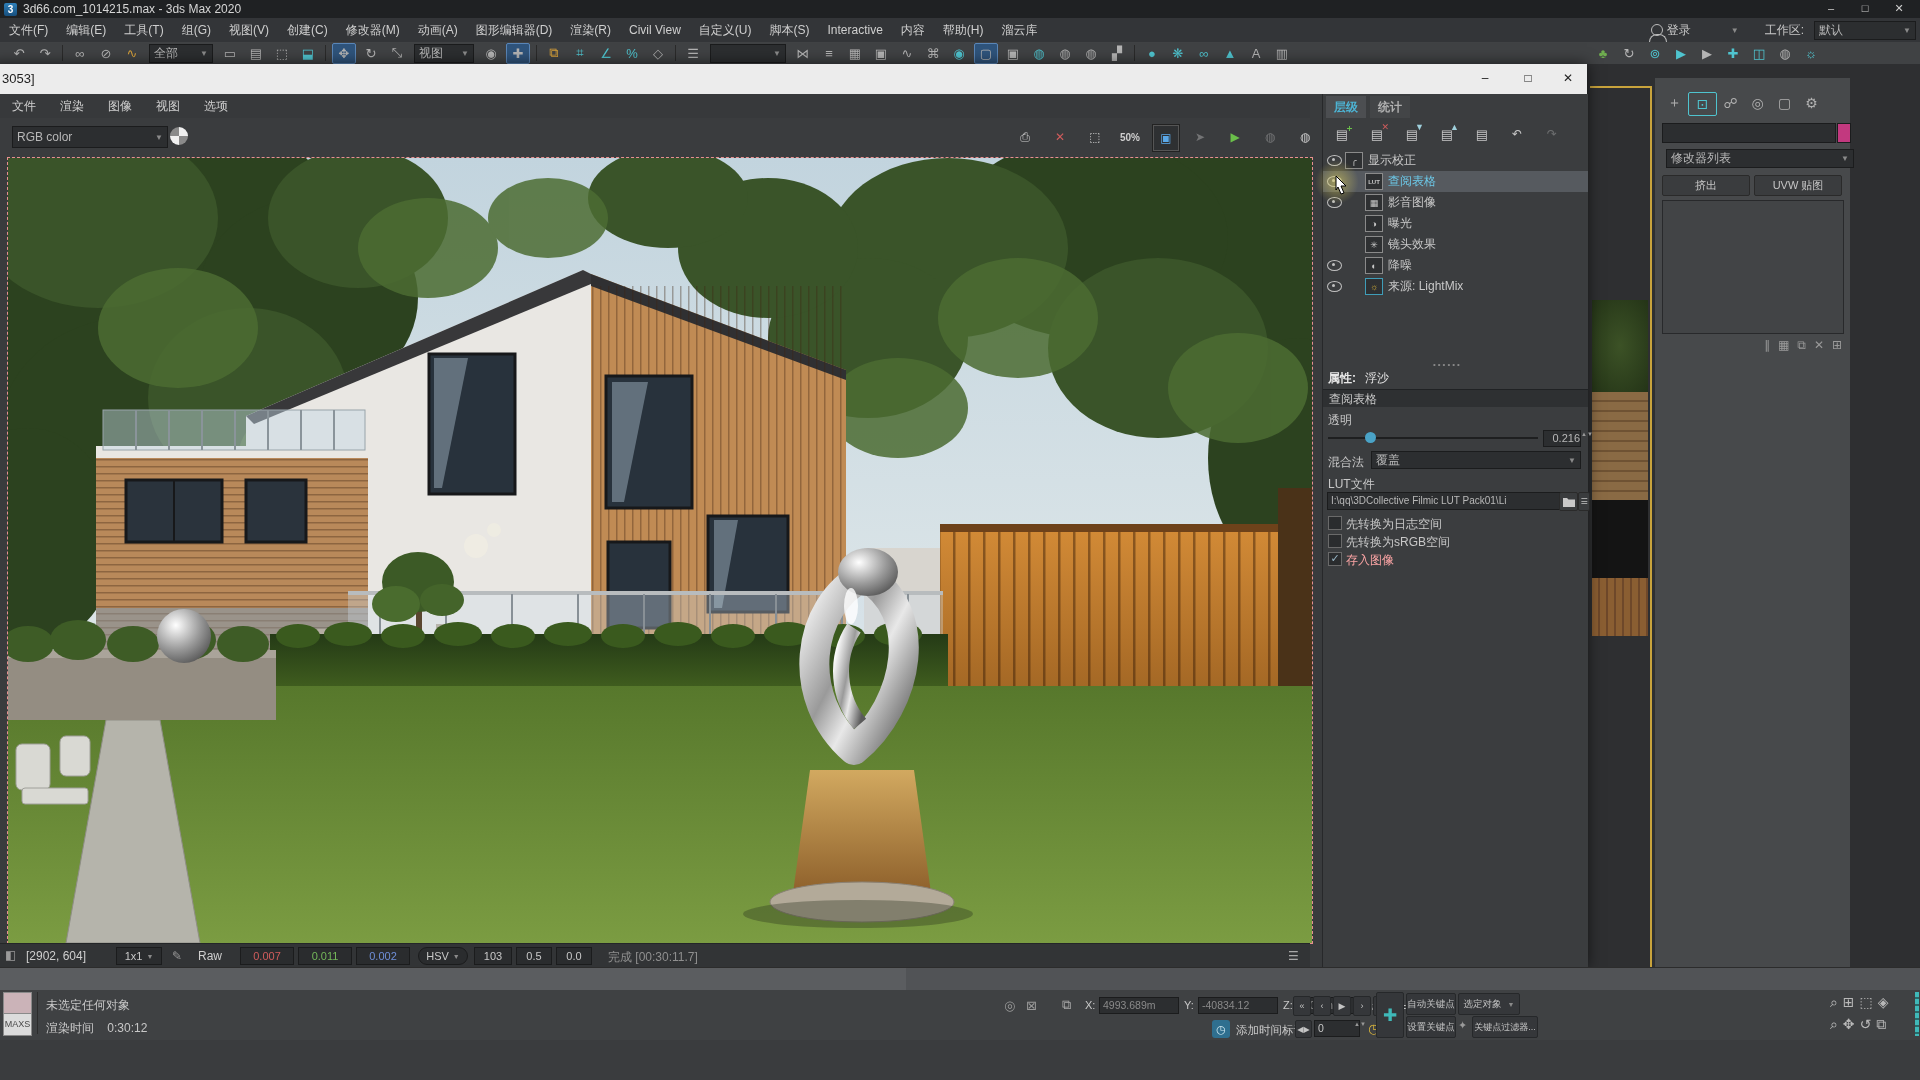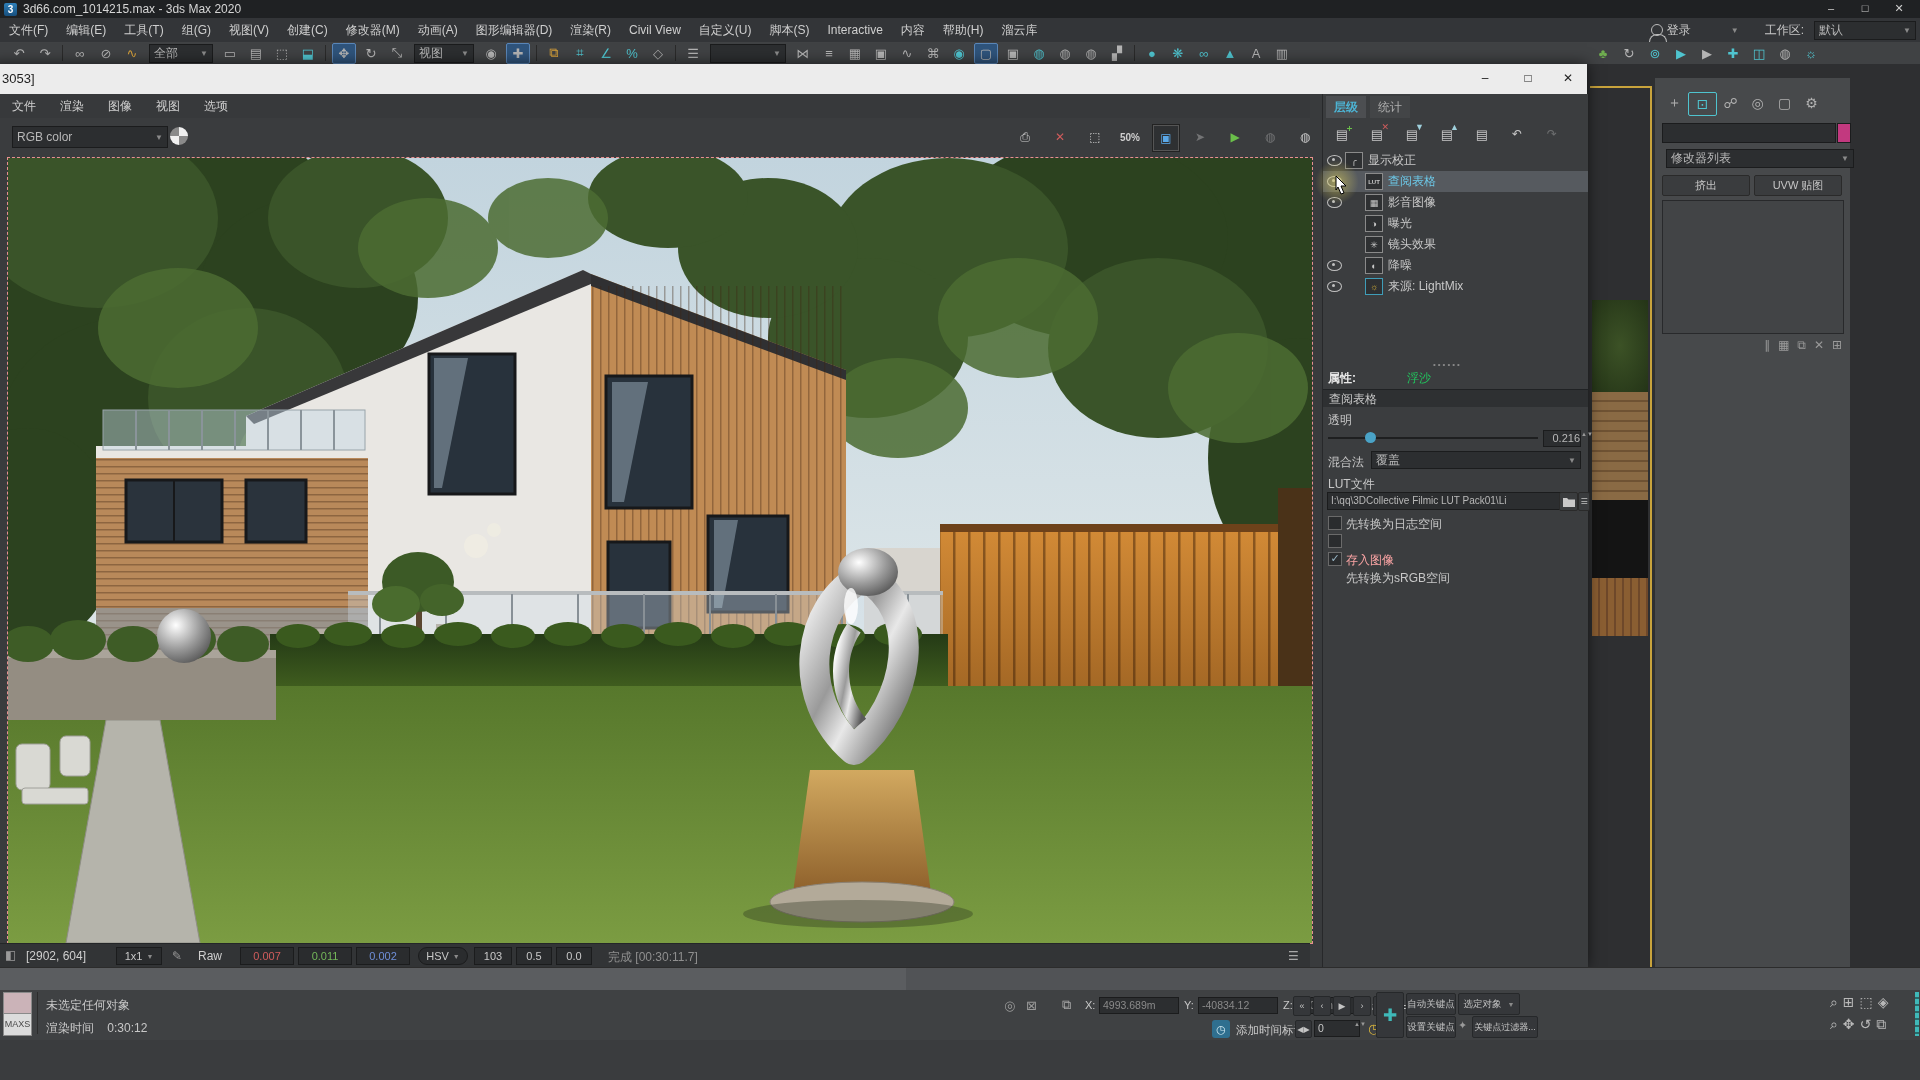--- a/index.html
+++ b/index.html
@@ -497,21 +497,21 @@
         </div>
       <div class="chip" style="left:474px;width:36px;">103</div>
       <div class="chip" style="left:516px;width:34px;">0.5</div>
       <div class="chip" style="left:556px;width:34px;">0.0</div>
       <div class="vs" style="left:608px;color:#8f8f8f;">完成 [00:30:11.7]</div>
       <div class="vs" style="left:1288px;color:#a8a8a8;">☰</div>
     </div>
 
     <div class="vfb-panel">
       <div class="ptab active" style="left:3px;">层级</div>
-      <div class="ptab" style="left:47px;">统计</div>
+      <div class="ptab" style="left:47px;font-weight:bold;">统计</div>
       <div id="panelicons">
           <div class="licon" style="left: 6px;">
             <span class="lyrbase">▤</span>
             <span class="badge" style="color: rgb(106, 191, 74);">＋</span>
           </div>
           <div class="licon" style="left: 41px;">
             <span class="lyrbase">▤</span>
             <span class="badge" style="color: rgb(208, 92, 92);">✕</span>
           </div>
           <div class="licon" style="left: 76px;">
@@ -582,21 +582,21 @@
           </div>
         </div>
       <div class="glow" style="left:-8px;top:66px;width:44px;height:44px;"></div>
       <svg class="abs" style="left:12px;top:82px;" width="14" height="20" viewBox="0 0 14 20">
         <polygon points="1,0 11,10 6,10 9,17 6,18 3,11 1,14" fill="#fff" stroke="#000" stroke-width="1"></polygon>
       </svg>
 
       <div class="props">
         <div class="abs" style="left:110px;top:266px;color:#8a8a8a;font-size:8px;letter-spacing:2px;">••••••</div>
         <div class="abs" style="left:5px;top:276px;font-weight:bold;color:#e8e8e8;">属性:</div>
-        <div class="abs" style="left:42px;top:276px;color:#22c55e;margin-left:42px;">浮沙</div>
+        <div class="abs" style="left:42px;top:276px;color:#e5e5e5;">浮沙</div>
         <div class="abs" style="left:0px;top:295px;width:265px;height:18px;background:#2e3032;border-top:1px solid #202224;line-height:18px;padding-left:6px;box-sizing:border-box;">查阅表格</div>
         <div class="lbl" style="left:5px;top:318px;">透明</div>
         <div class="abs" style="left:5px;top:343px;width:210px;height:2px;background:#1e1f20;"></div>
         <div class="abs" style="left:42px;top:338px;width:11px;height:11px;border-radius:50%;background:#4aa3c7;"></div>
         <div class="field abs" style="left:220px;top:336px;width:36px;height:15px;font-size:11px;text-align:right;line-height:15px;">0.216</div>
         <div class="abs" style="left:258px;top:336px;width:7px;height:17px;font-size:6px;color:#999;line-height:8px;text-align:center;">▲▼</div>
         <div class="lbl" style="left:5px;top:360px;">混合法</div>
         <div class="dd abs" style="left:48px;top:357px;width:210px;height:18px;margin:0;box-sizing:border-box;">
           <span>覆盖</span>
             <span class="arr">▼</span>
@@ -606,21 +606,21 @@
         <div class="btn abs" style="left:236px;top:398px;width:17px;height:17px;">
           <svg width="12" height="10" viewBox="0 0 12 10">
               <path d="M0,1 h4 l1.5,1.5 H12 V10 H0 Z" fill="#c8c8c8"></path>
             </svg>
           </div>
         <div class="btn abs" style="left:255px;top:398px;width:10px;height:17px;font-size:8px;">☰</div>
         <div id="checklist">
             <div class="ck" style="left: 5px; top: 422px;"></div>
             <div style="position: absolute; left: 23px; top: 422px; color: rgb(200, 200, 200);">先转换为日志空间</div>
             <div class="ck" style="left: 5px; top: 440px;"></div>
-            <div style="position: absolute; left: 23px; top: 440px; color: rgb(200, 200, 200); margin-top: 36px;">先转换为sRGB空间</div>
+            <div style="position: absolute; left: 23px; top: 440px; color: rgb(200, 200, 200);">先转换为sRGB空间</div>
             <div class="ck" style="left: 5px; top: 458px;">✓</div>
             <div style="position: absolute; left: 23px; top: 458px; color: #fca5a5;">存入图像</div>
           </div>
       </div>
     </div>
   </div>
 
   <div class="abs trackbar">
       <div class="lite"></div>
     </div>

